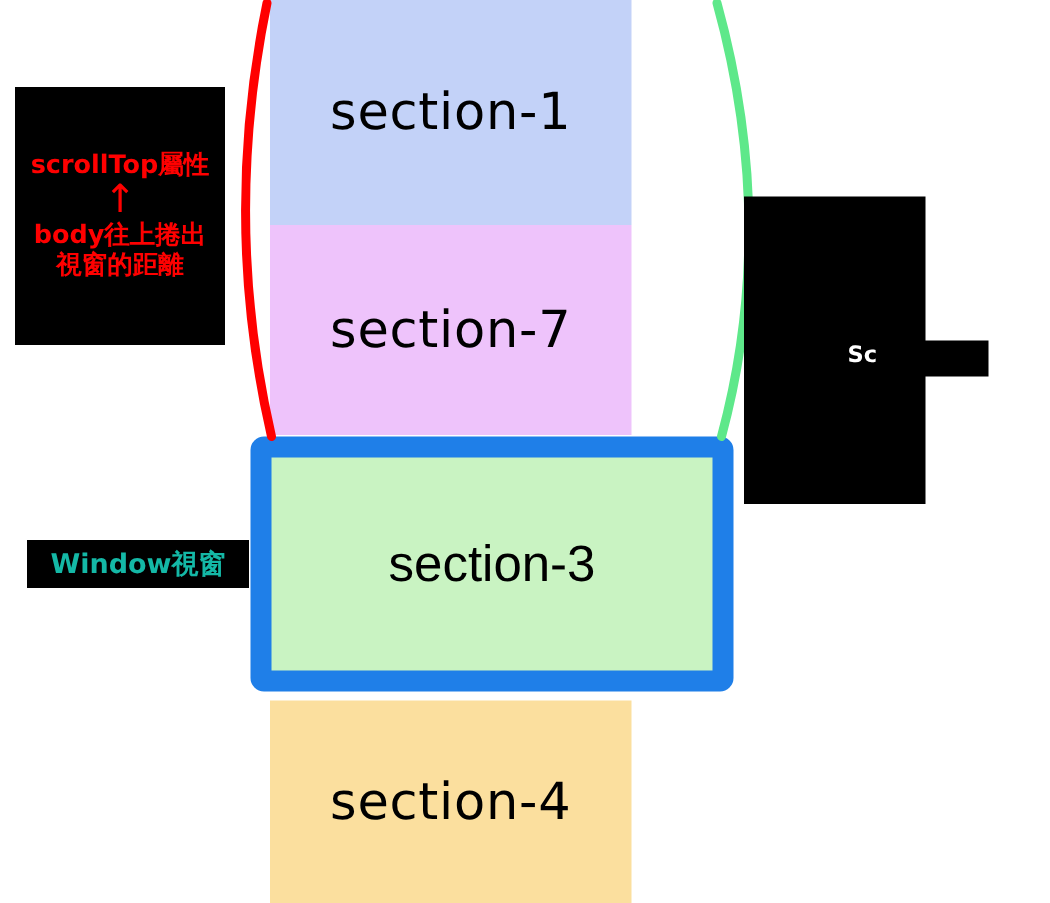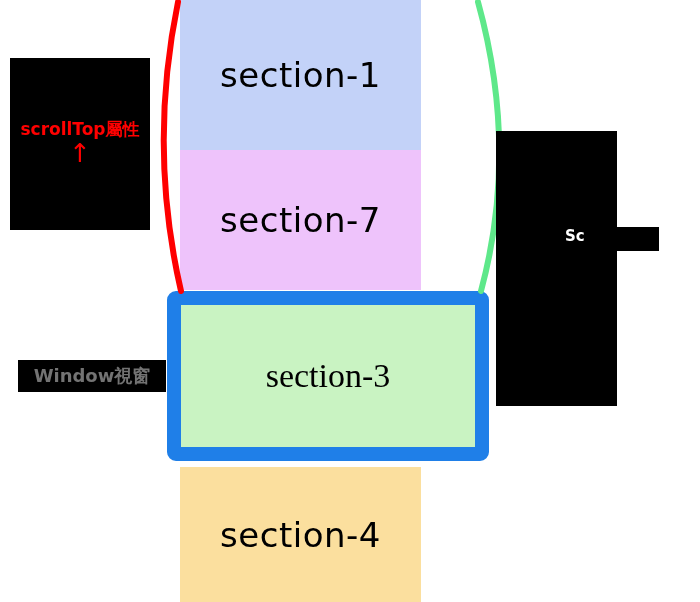--- a/index.html
+++ b/index.html
@@ -53,21 +53,21 @@
     left: 0;
     top: 0;
     right: 0;
     bottom: 0;
     width: auto;
     display: flex;
     align-items: center;
     justify-content: center;
     font-size: 34px;
     color: #000000;
-    font-family: Liberation Serif, serif;
+    font-family: Liberation Sans, sans-serif;
   }
 
   
   #arcs {
     position: absolute;
     left: 0; top: 0;
     width: 700px;
     height: 602px;
     pointer-events: none;
   }
@@ -112,33 +112,33 @@
   }
 
   #callout-window {
     left: 18px;
     top: 360px;
     width: 148px;
     height: 32px;
     flex-direction: row;
   }
   #callout-window .cl-title {
-    color: #737373;
+    color: #14b8a6;
     font-weight: bold;
     font-size: 18px;
     white-space: nowrap;
     font-family: "DejaVu Sans", "Liberation Sans", sans-serif;
   }
 
   
   #callout-scrollheight {
     left: 496px;
     top: 131px;
     width: 121px;
-    height: 275px;
+    height: 205px;
     flex-direction: row;
     align-items: center;
     justify-content: center;
   }
   #callout-scrollheight .cl-title {
     position: absolute;
     left: 69px;
     top: 96px;
     color: #ffffff;
     font-weight: bold;
@@ -179,20 +179,24 @@
   </div>
 
   <svg id="arcs" viewBox="0 0 700 602">
     <path d="M 178 2 Q 148 148 181 291" fill="none" stroke="#ff0000" stroke-width="6" stroke-linecap="round"></path>
     <path d="M 478 2 Q 519 150 481 291" fill="none" stroke="#5ee88a" stroke-width="6" stroke-linecap="round"></path>
   </svg>
 
   <div class="callout" id="callout-scrolltop">
     <div class="cl-title">scrollTop屬性</div>
     <div class="cl-arrow">↑</div>
+    <div class="cl-sub">
+      <div class="cl-line">body往上捲出</div>
+      <div class="cl-line">視窗的距離</div>
+    </div>
   </div>
 
   <div class="callout" id="callout-window">
     <div class="cl-title">Window視窗</div>
   </div>
 
   <div class="callout" id="callout-scrollheight">
     <div class="cl-title">Sc</div>
   </div>
   <div id="redaction-bar"></div>

